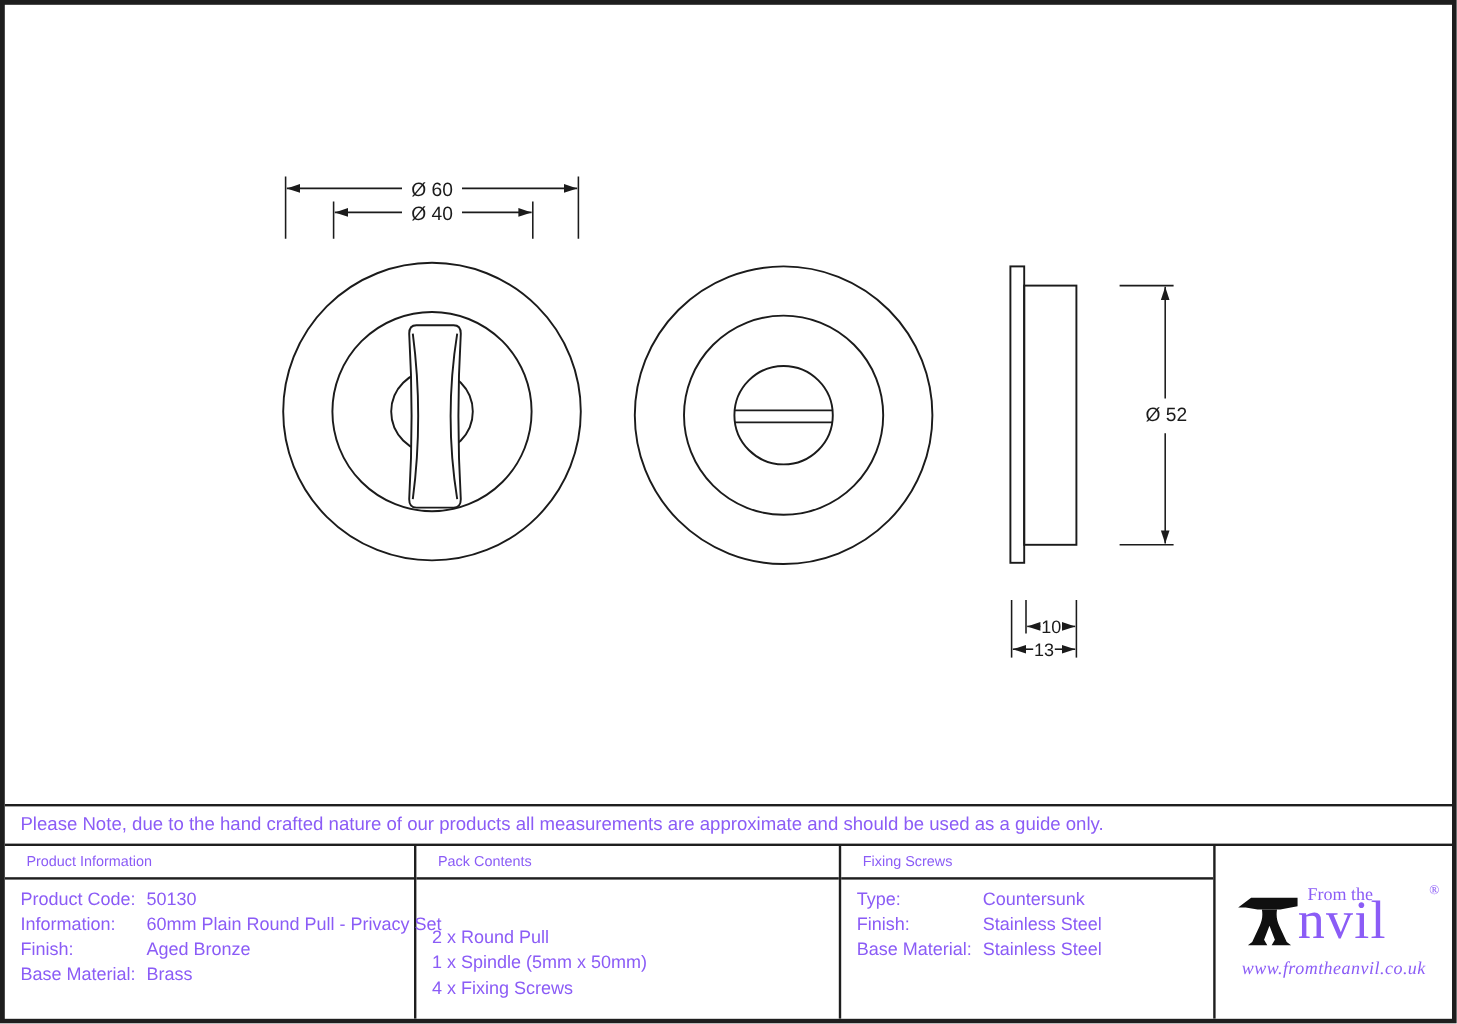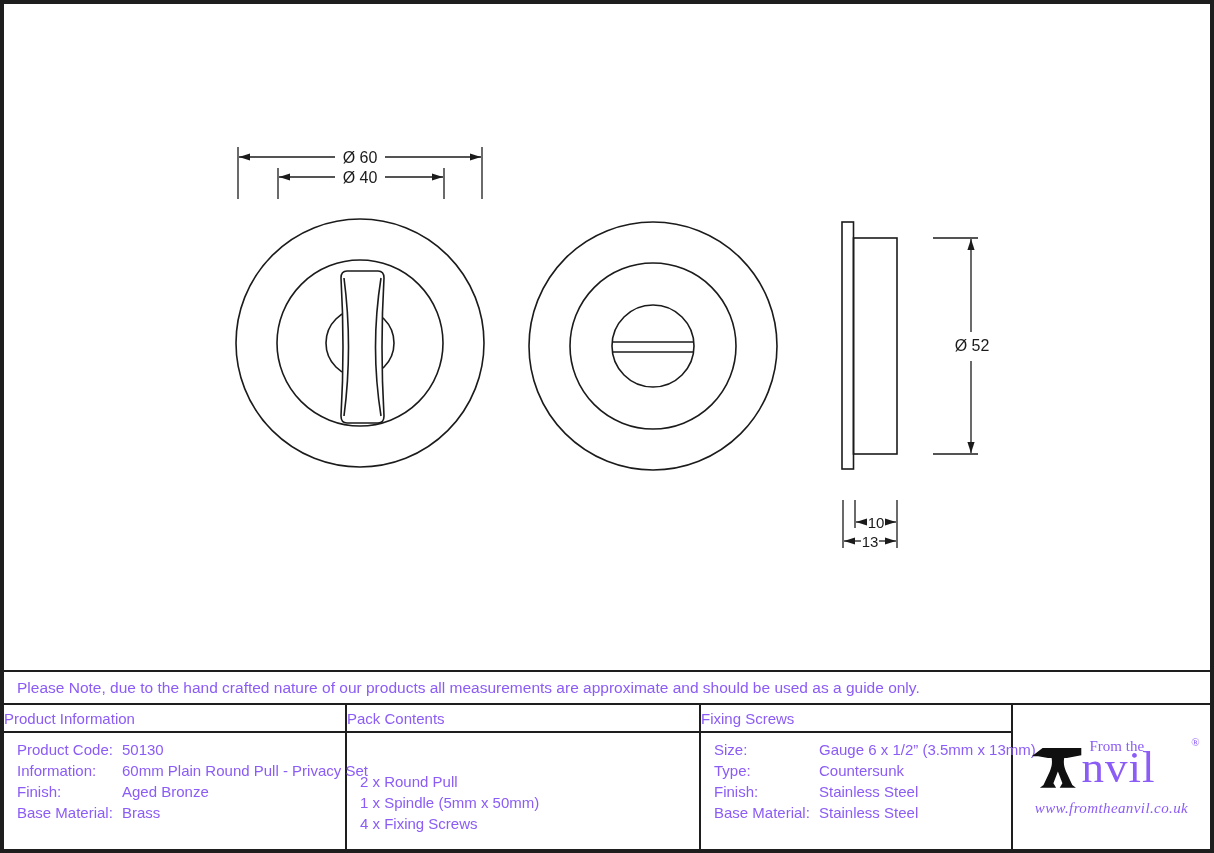--- a/index.html
+++ b/index.html
@@ -22,21 +22,21 @@
   }
   
   .info-table { flex:1; display:flex; }
   .col { box-sizing:border-box; border-right:2px solid #1e1e1e; display:flex; flex-direction:column; }
   .col-product { width:343px; }
   .col-pack    { width:354px;gap:32px; }
   .col-screws  { width:312px; }
   .col-logo    { flex:1; border-right:none; }
   .col-header {
     height:28px; box-sizing:border-box; border-bottom:2px solid #1e1e1e;
-    display:flex; align-items:center; padding-left:0; font-size:15px;
+    display:flex; align-items:center; padding-left:18px; font-size:12px;
   }
   .col-body { padding:6px 6px 0 13px; font-size:15px; line-height:21px; }
   .kv { display:flex; }
   .kv .k { width:105px; flex-shrink:0; }
   .kv .v { white-space:nowrap; }
   
   .logo-box { display:flex; flex-direction:column; align-items:center; justify-content:center; height:100%; }
   .logo-lockup { position:relative; width:160px; height:56px; font-family:"Liberation Serif", serif; }
   .anvil-icon { position:absolute; left:-2px; top:4px; }
   .from-the { position:absolute; left:58px; top:0; font-size:15px; }
@@ -156,24 +156,20 @@
         <div>2 x Round Pull</div>
         <div>1 x Spindle (5mm x 50mm)</div>
         <div>4 x Fixing Screws</div>
       </div>
     </div>
 
     <div class="col col-screws">
       <div class="col-header">Fixing Screws</div>
       <div class="col-body">
         <div class="kv">
-          <span class="k">Size:</span>
-          <span class="v">Gauge 6 x 1/2” (3.5mm x 13mm)</span>
-        </div>
-        <div class="kv">
           <span class="k">Type:</span>
           <span class="v">Countersunk</span>
         </div>
         <div class="kv">
           <span class="k">Finish:</span>
           <span class="v">Stainless Steel</span>
         </div>
         <div class="kv">
           <span class="k">Base Material:</span>
           <span class="v">Stainless Steel</span>

